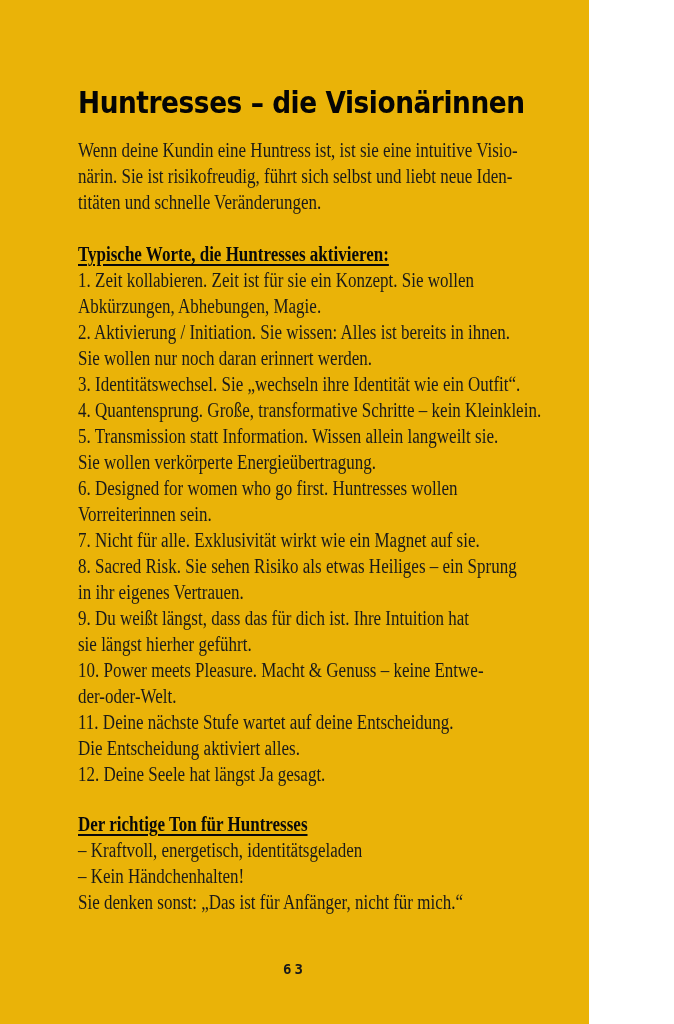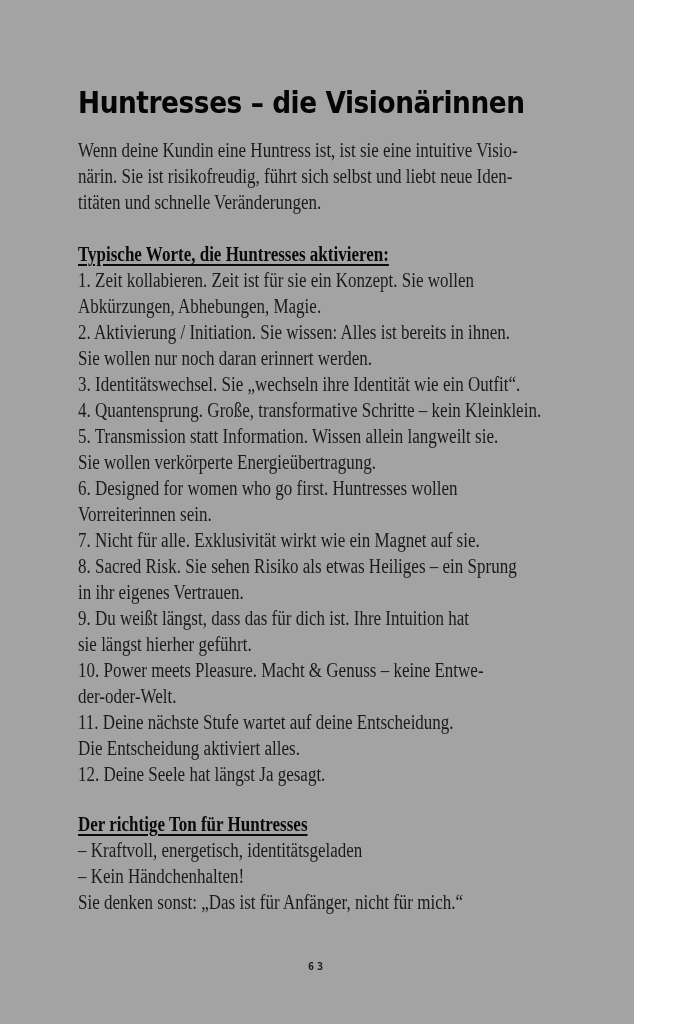--- a/index.html
+++ b/index.html
@@ -2,23 +2,23 @@
 <html><head>
 <meta charset="utf-8">
 <style>
   html, body {
     margin: 0;
     padding: 0;
     background: #ffffff;
   }
   .page {
     position: relative;
-    width: 634px;
+    width: 589px;
     height: 1024px;
-    background: #a3a3a3;
+    background: #eab308;
     overflow: hidden;
     font-family: "Liberation Serif", serif;
     color: #1a1a1a;
   }
   .content {
     margin-left: 78px;
     width: 596px;
   }
   
   .scale-text {
@@ -68,21 +68,21 @@
   .text-line {
     height: 26px;
   }
   .page-number {
     position: absolute;
     left: 0;
     right: 0;
     top: 961px;
     text-align: center;
     font-family: "DejaVu Sans Mono", monospace;
-    font-size: 10px;
+    font-size: 14px;
     font-weight: bold;
     letter-spacing: 3px;
     color: #1a1a1a;
   }
 </style>
 </head>
 <body>
 
 <div class="page">
   <div class="content">

